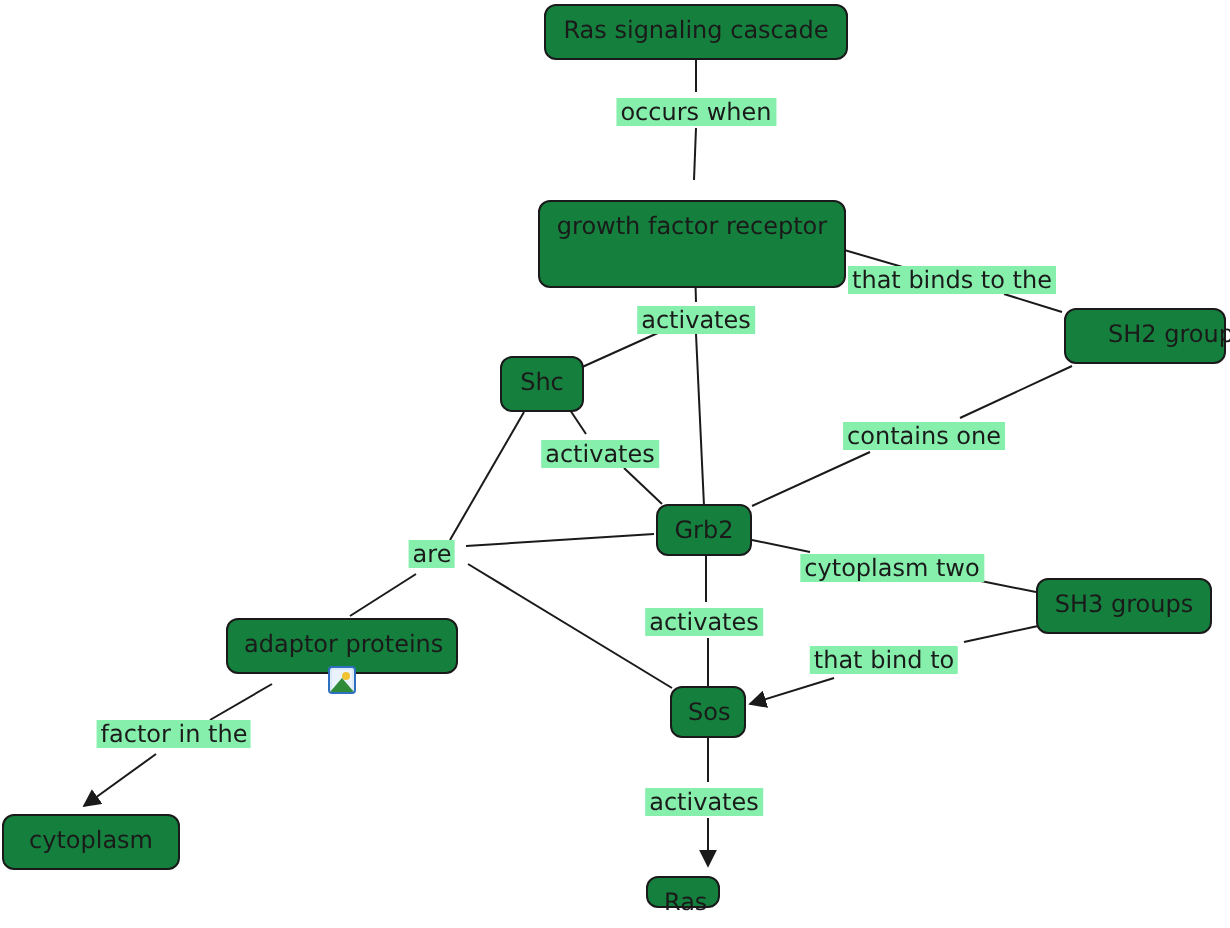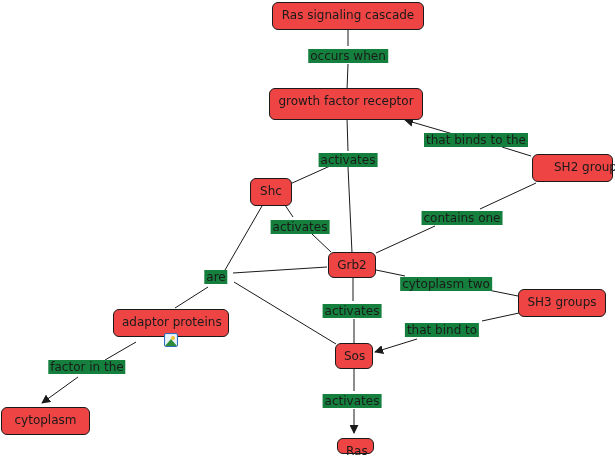--- a/index.html
+++ b/index.html
@@ -2,28 +2,28 @@
 <html><head>
 <meta charset="utf-8">
 <style>
   html, body { margin: 0; padding: 0; background: #ffffff; }
   body { width: 615px; height: 464px; position: relative; overflow: hidden;
          font-family: "DejaVu Sans", sans-serif; }
   #map { position: absolute; left: 0; top: 0; width: 615px; height: 464px; }
   #edges { position: absolute; left: 0; top: 0; }
   .node {
     position: absolute; box-sizing: border-box;
-    background: #ef4444; border: 1px solid #1a1a1a; border-radius: 6px;
+    background: #15803d; border: 1px solid #1a1a1a; border-radius: 6px;
     font-size: 12px; color: #1a1a1a; line-height: 16px;
     padding: 4px 8px; white-space: nowrap; text-align: center;
     cursor: pointer;
   }
   .link-label {
     position: absolute; font-size: 12px; color: #1a1a1a; line-height: 14px;
-    background: #15803d; padding: 0 2px; white-space: nowrap;
+    background: #86efac; padding: 0 2px; white-space: nowrap;
     transform: translate(-50%, -50%);
   }
   .res-icon {
     position: absolute; width: 14px; height: 14px; box-sizing: border-box;
     border: 1px solid #2f6fbf; border-radius: 2px; background: #dce9f7;
     overflow: hidden; cursor: pointer;
   }
   .res-icon .sky { position: absolute; left: 1px; top: 1px; right: 1px; bottom: 1px; background: #eaf2fb; }
   .res-icon .sun { position: absolute; right: 2px; top: 2px; width: 4px; height: 4px; border-radius: 50%; background: #f1c232; }
   .res-icon .hill { position: absolute; left: 0; bottom: 0; width: 0; height: 0;
@@ -71,29 +71,29 @@
     <line x1="417" y1="339" x2="375" y2="352" stroke="#1a1a1a" stroke-width="1" marker-end="url(#arrow)"></line>
 
     <line x1="136" y1="342" x2="105" y2="360" stroke="#1a1a1a" stroke-width="1"></line>
     <line x1="78" y1="377" x2="42" y2="403" stroke="#1a1a1a" stroke-width="1" marker-end="url(#arrow)"></line>
 
     <line x1="354" y1="369" x2="354" y2="391" stroke="#1a1a1a" stroke-width="1"></line>
     <line x1="354" y1="409" x2="354" y2="433" stroke="#1a1a1a" stroke-width="1" marker-end="url(#arrow)"></line>
   </svg>
 
   <div class="node" style="left:272px;top:2px;width:152px;height:28px;">Ras signaling cascade</div>
-  <div class="node" style="left:269px;top:88px;width:154px;height:32px;">growth factor receptor</div>
+  <div class="node" style="left:269px;top:100px;width:154px;height:44px;">growth factor receptor</div>
   <div class="node" style="left:250px;top:178px;width:42px;height:28px;">Shc</div>
   <div class="node" style="left:532px;top:154px;width:81px;height:28px;padding-left:21px;">SH2 group</div>
   <div class="node" style="left:328px;top:252px;width:48px;height:26px;">Grb2</div>
   <div class="node" style="left:518px;top:289px;width:88px;height:28px;">SH3 groups</div>
   <div class="node" style="left:113px;top:309px;width:116px;height:28px;">adaptor proteins</div>
   <div class="node" style="left:335px;top:343px;width:38px;height:26px;">Sos</div>
   <div class="node" style="left:1px;top:407px;width:89px;height:28px;">cytoplasm</div>
-  <div class="node" style="left:337px;top:438px;width:37px;height:16px;">Ras</div>
+  <div class="node" style="left:323px;top:438px;width:37px;height:16px;">Ras</div>
 
   <div class="res-icon" style="left:164px;top:333px;">
     <div class="sky"></div>
     <div class="sun"></div>
     <div class="hill"></div>
   </div>
 
   <div class="link-label" style="left:348px;top:56px;">occurs when</div>
   <div class="link-label" style="left:476px;top:140px;">that binds to the</div>
   <div class="link-label" style="left:348px;top:160px;">activates</div>

